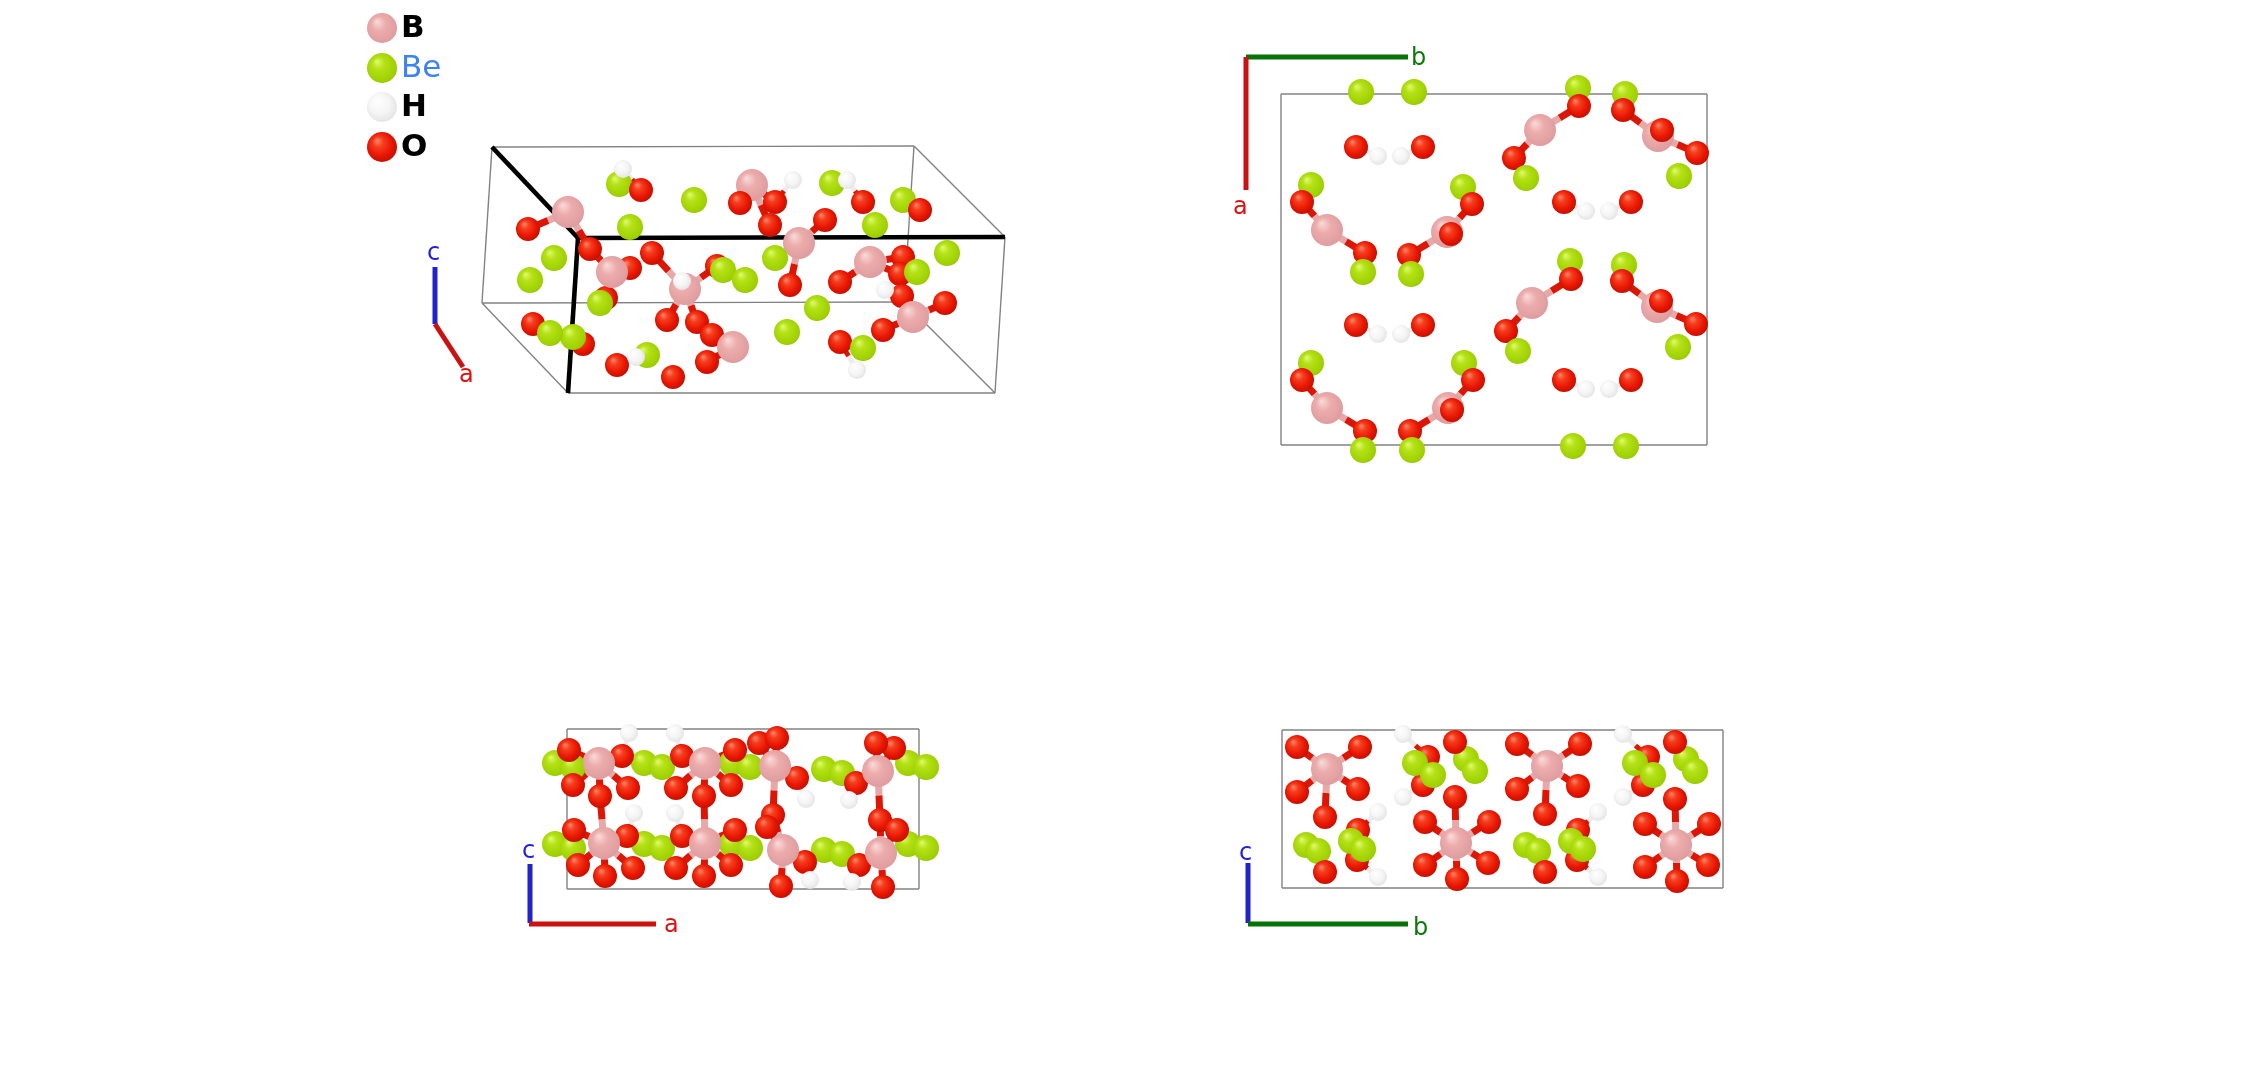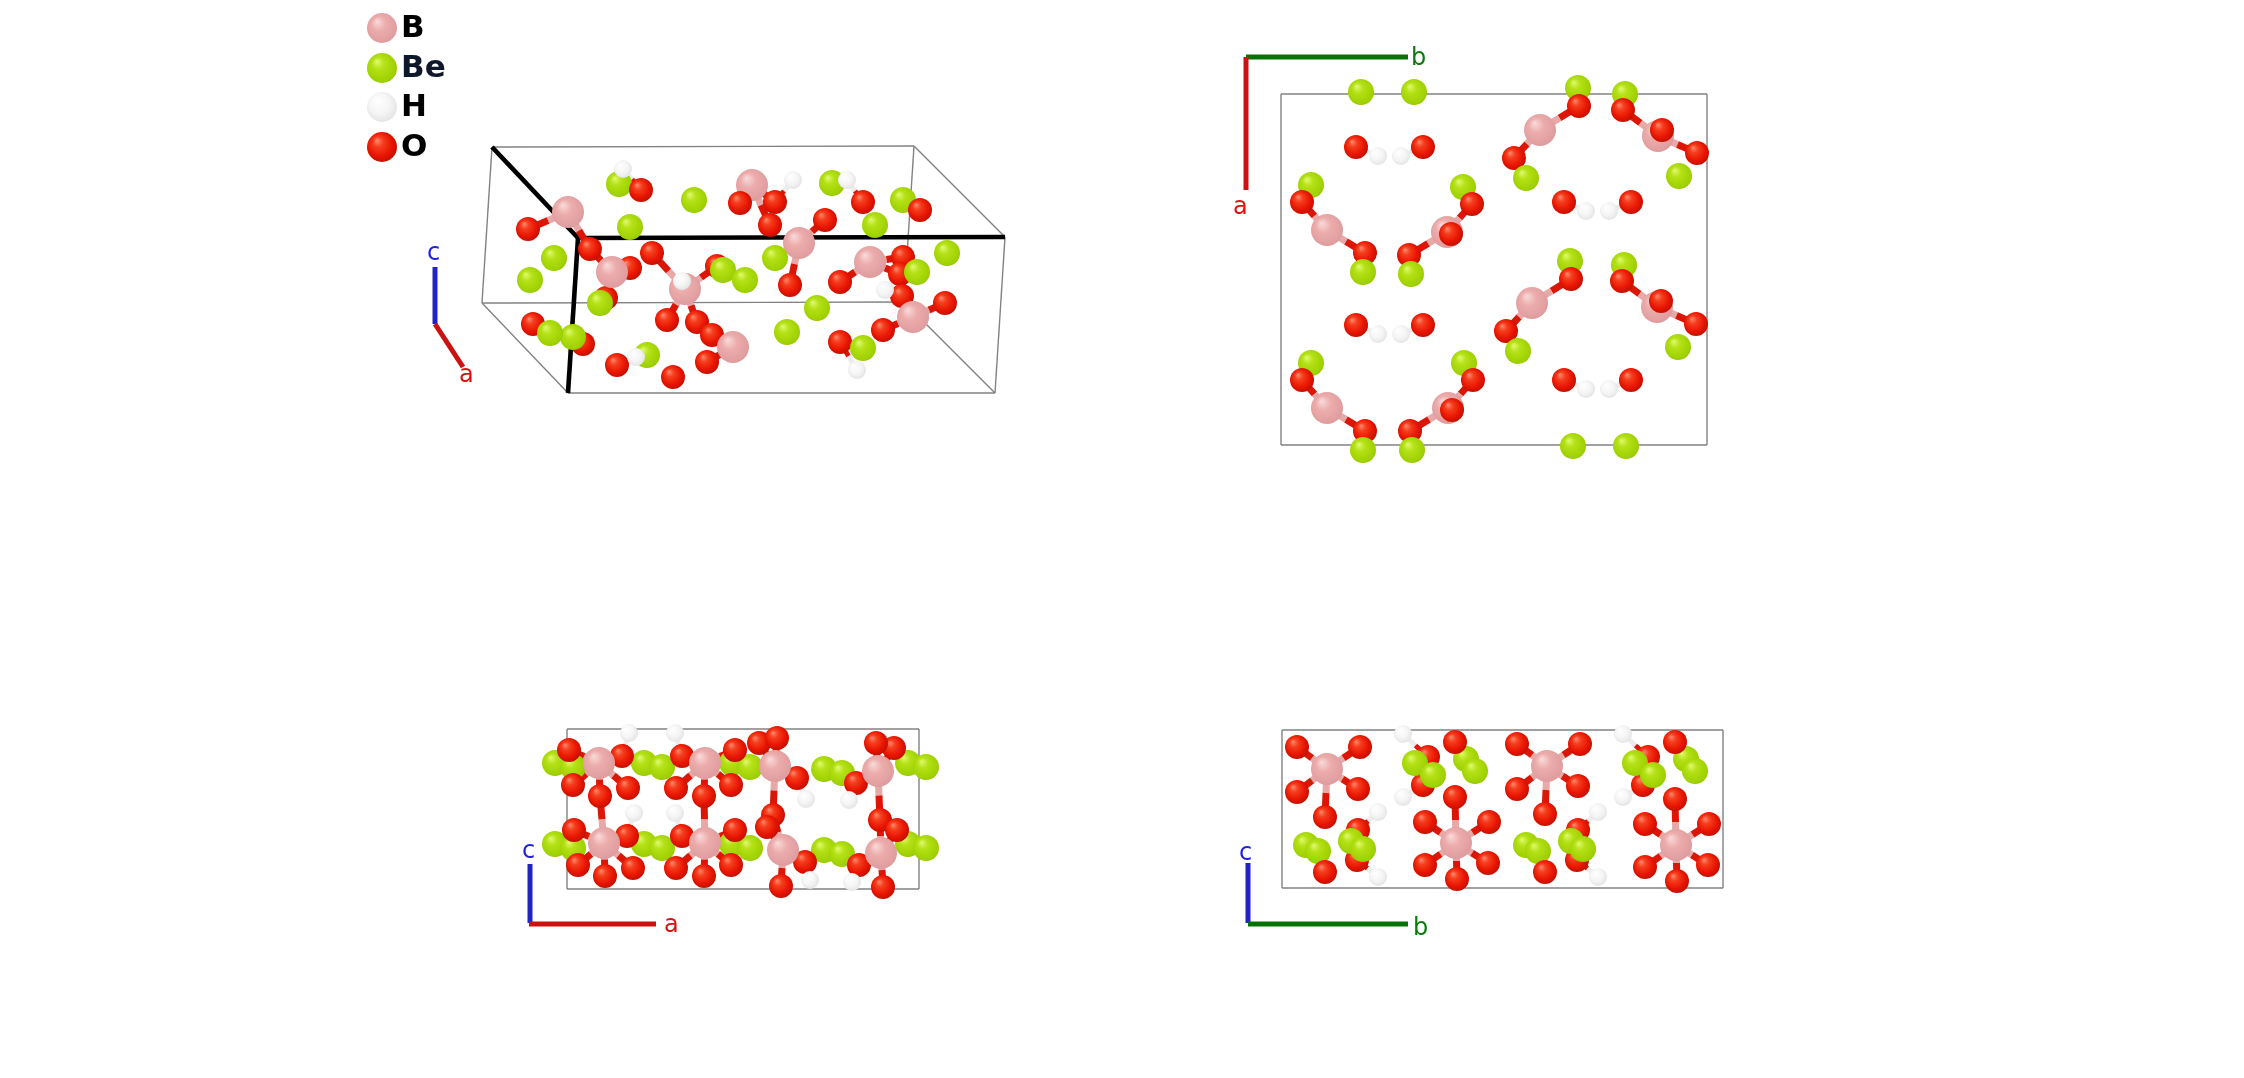--- a/index.html
+++ b/index.html
@@ -589,21 +589,21 @@
       <circle cx="1583" cy="849" r="13" fill="url(#grad-Be)"></circle>
       <circle cx="1598" cy="812" r="9" fill="url(#grad-H)"></circle>
       <circle cx="1598" cy="877" r="9" fill="url(#grad-H)"></circle>
       <circle cx="382" cy="28" r="15" fill="url(#grad-B)"></circle>
       <circle cx="382" cy="68" r="15" fill="url(#grad-Be)"></circle>
       <circle cx="382" cy="107" r="15" fill="url(#grad-H)"></circle>
       <circle cx="382" cy="147" r="15" fill="url(#grad-O)"></circle>
     </svg>
 
   <span class="lbl" style="left: 401px; top: 11px; font-size: 31px; color: rgb(0, 0, 0); font-weight: bold;">B</span>
-  <span class="lbl" style="left: 401px; top: 51px; font-size: 31px; color: #0f172a; font-weight: bold;">Be</span>
+  <span class="lbl" style="left: 401px; top: 51px; font-size: 31px; color: #3b82f6; font-weight: normal;">Be</span>
   <span class="lbl" style="left: 401px; top: 90px; font-size: 31px; color: rgb(0, 0, 0); font-weight: bold;">H</span>
   <span class="lbl" style="left: 401px; top: 130px; font-size: 31px; color: rgb(0, 0, 0); font-weight: bold;">O</span>
 
   <span class="lbl" style="left: 427px; top: 240px; font-size: 24px; color: rgb(32, 32, 221);">c</span>
   <span class="lbl" style="left: 459px; top: 362px; font-size: 24px; color: rgb(224, 16, 16);">a</span>
   <span class="lbl" style="left: 1411px; top: 45px; font-size: 24px; color: rgb(11, 122, 11);">b</span>
   <span class="lbl" style="left: 1233px; top: 194px; font-size: 24px; color: rgb(224, 16, 16);">a</span>
   <span class="lbl" style="left: 522px; top: 838px; font-size: 24px; color: rgb(32, 32, 221);">c</span>
   <span class="lbl" style="left: 664px; top: 912px; font-size: 24px; color: rgb(224, 16, 16);">a</span>
   <span class="lbl" style="left: 1239px; top: 840px; font-size: 24px; color: rgb(32, 32, 221);">c</span>

